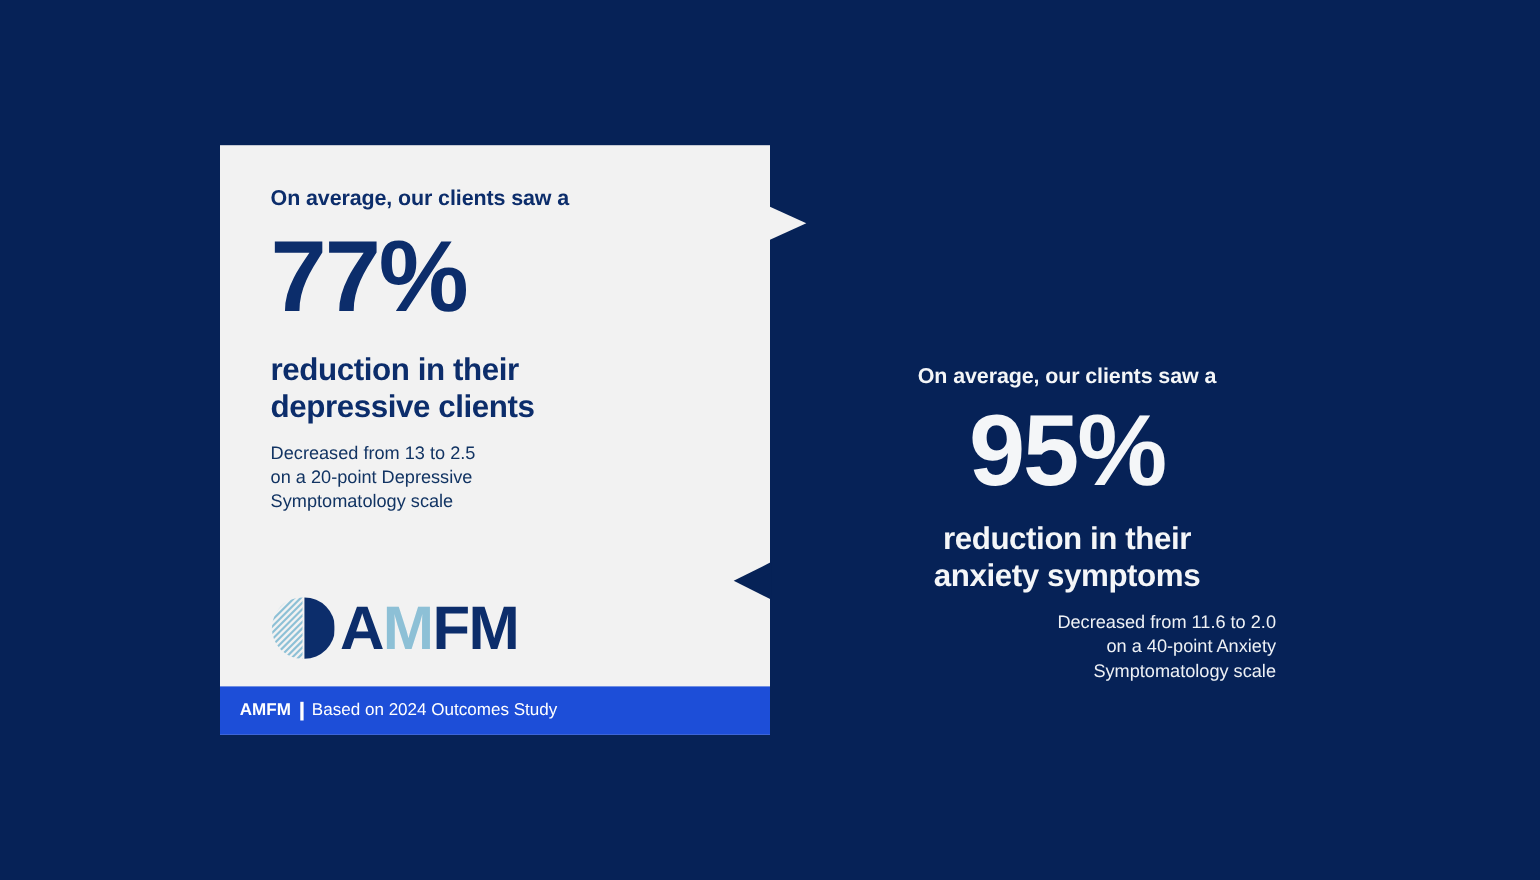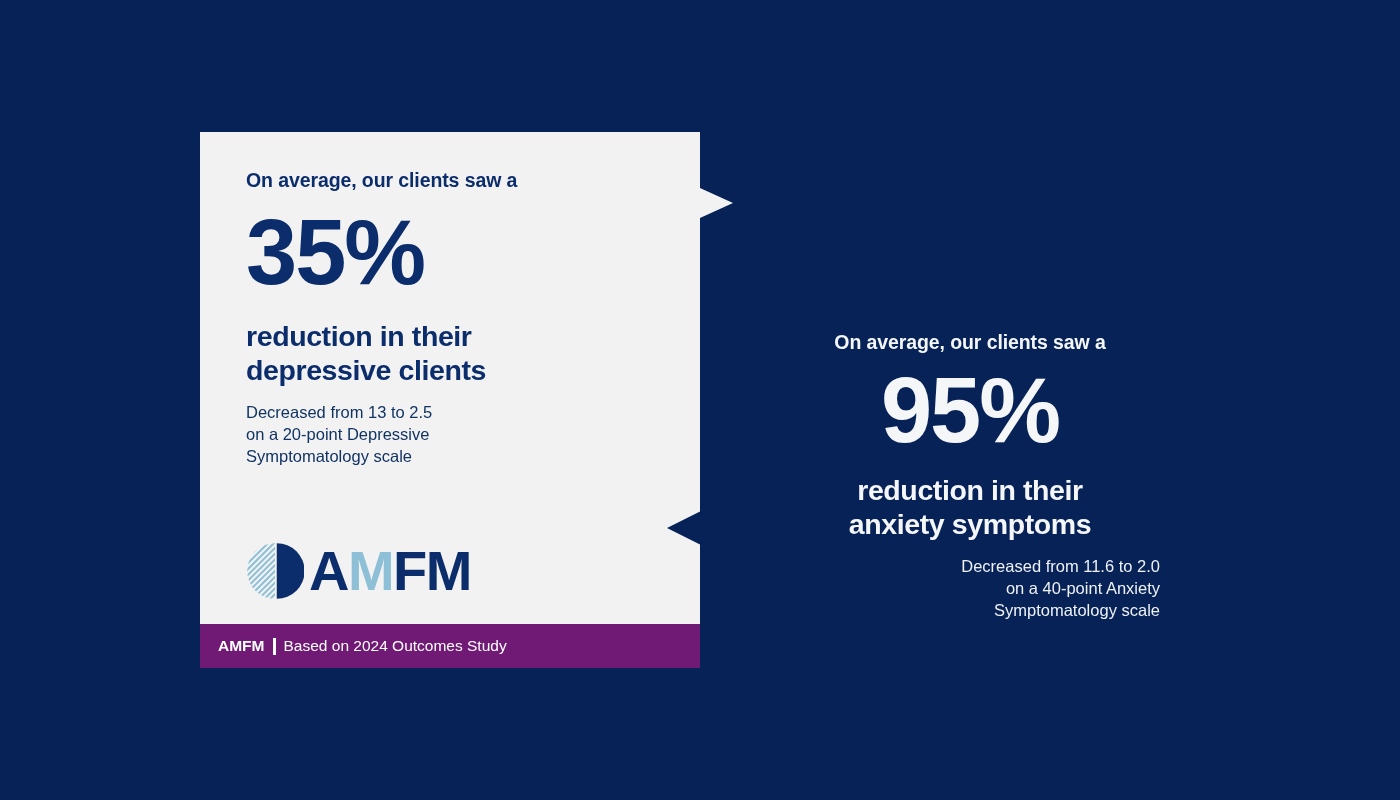--- a/index.html
+++ b/index.html
@@ -93,21 +93,21 @@
     display: flex;
   }
   .wm-navy  { color: #0c2d6b; }
   .wm-light { color: #8dc0d6; }
 
   
   #card-footer {
     position: absolute;
     left: 0; right: 0; bottom: 0;
     height: 44px;
-    background: #701a75;
+    background: #1d4ed8;
     display: flex;
     align-items: center;
     padding-left: 18px;
     box-sizing: border-box;
     color: #ffffff;
     font-size: 15.5px;
     white-space: nowrap;
   }
   #footer-brand { font-weight: bold; }
   #footer-pipe {
@@ -184,21 +184,21 @@
 </style>
 </head>
 <body>
 
 <div id="left-card">
 
   <div id="card-body">
 
     <p class="kicker-dark">On average, our clients saw a</p>
 
-    <p class="bignum-dark">35%</p>
+    <p class="bignum-dark">77%</p>
 
     <p class="lede-dark">
       <span>reduction in their</span><br>
       <span>depressive clients</span>
     </p>
 
     <p class="detail-dark">
       <span>Decreased from </span><b>13</b><span> to </span><b>2.5</b><br>
       <span>on a 20-point Depressive</span><br>
       <span>Symptomatology scale</span>

